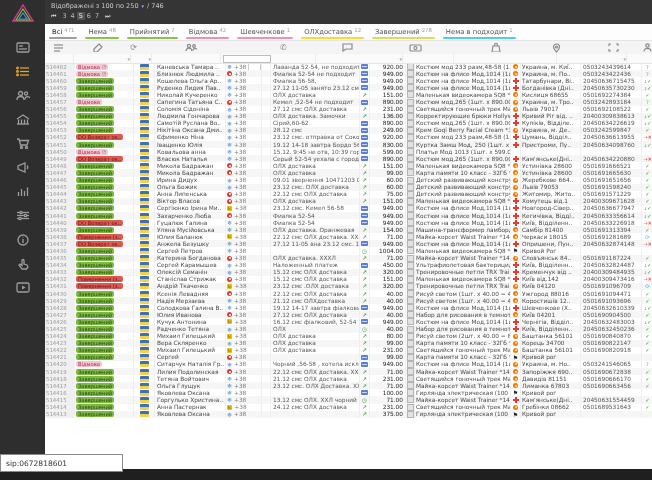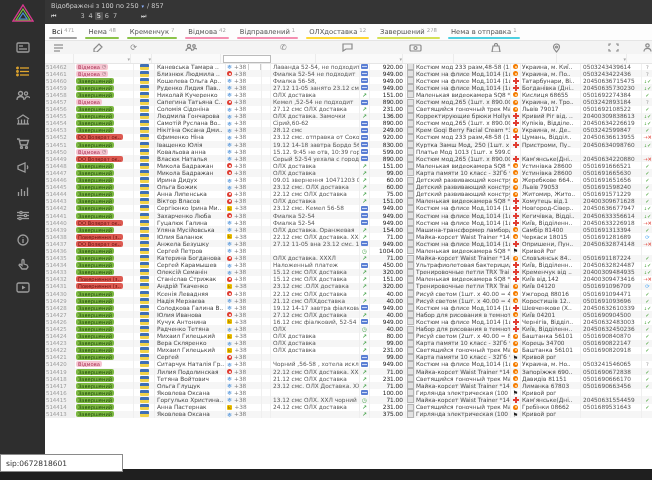--- a/index.html
+++ b/index.html
@@ -9,21 +9,21 @@
   .sidebar{position:absolute;left:0;top:0;width:45px;height:480px;background:#2e2e2e;z-index:3;}
   .logo{width:45px;height:26px;display:flex;align-items:center;justify-content:center;}
   .side-icons{display:flex;flex-direction:column;align-items:center;gap:9px;padding-top:14px;}
   .sicon{width:18px;height:15px;display:flex;align-items:center;justify-content:center;color:#9d9d9d;cursor:pointer;}
   .sicon svg{stroke:#9d9d9d;fill:none;stroke-width:1.3;}
   .sicon.active svg{stroke:#e0a62e;}
   
   .topstrip{position:absolute;left:45px;top:0;width:607px;height:24px;background:#353535;color:#c9c9c9;z-index:2;}
   .range-line{font-size:6.5px;padding:2px 0 0 6px;display:flex;align-items:center;gap:3px;}
   .range-line .caret{font-size:5px;color:#8fb3ff;}
-  .pager{display:flex;align-items:flex-end;gap:22px;font-size:6.5px;padding:2px 0 0 6px;color:#bdbdbd;}
+  .pager{display:flex;align-items:flex-end;gap:4px;font-size:6.5px;padding:2px 0 0 6px;color:#bdbdbd;}
   .pager .pg{padding:0 2px;cursor:pointer;}
   .pager .pg.cur{background:#555;color:#eee;border-radius:1px;}
   .pager .nav{font-size:6px;cursor:pointer;color:#ddd;}
   
   .tabbar{position:absolute;left:45px;top:24px;width:607px;height:16px;background:#fdfdfd;border-bottom:1px solid #e5e5e5;
           display:flex;align-items:stretch;gap:0;overflow:hidden;white-space:nowrap;}
   .tab{position:relative;display:flex;align-items:center;gap:2px;padding:0 7px;font-size:6.8px;color:#555;cursor:pointer;flex:0 0 auto;}
   .tab .cnt{font-size:5.3px;color:#9e9e9e;position:relative;top:-2px;}
   .tab .ul{position:absolute;left:4px;right:4px;bottom:1px;height:2px;border-radius:1px;}
   .tab.dim{color:#c0c0c0;}
@@ -190,67 +190,67 @@
           <polygon points="6,3.5 9.5,5.5 6,7.5" fill="#9d9d9d" stroke="none"></polygon>
         </svg>
       </span>
   </div>
 </div>
 
 <div class="topstrip">
   <div class="range-line">
     <span>Відображені з 100 по 250</span>
     <span class="caret">▾</span>
-    <span>/ 857</span>
+    <span>/ 746</span>
   </div>
   <div class="pager">
     <span class="nav">⏮</span>
     <span class="pages"><span class="pg">3</span><span class="pg">4</span><span class="pg cur">5</span><span class="pg">6</span><span class="pg">7</span></span>
     <span class="nav">⏭</span>
   </div>
 </div>
 
 <div class="tabbar">
     <div class="tab active">
       <span>Всі</span>
       <span class="cnt">471</span>
       <span class="ul" style="background: rgb(158, 158, 158);"></span>
     </div>
     <div class="tab">
       <span>Нема</span>
       <span class="cnt">48</span>
       <span class="ul" style="background: rgb(139, 195, 74);"></span>
     </div>
     <div class="tab">
-      <span>Кременчук</span>
+      <span>Прийнятий</span>
       <span class="cnt">7</span>
       <span class="ul" style="background: rgb(139, 195, 74);"></span>
     </div>
     <div class="tab">
       <span>Відмова</span>
       <span class="cnt">42</span>
       <span class="ul" style="background: rgb(244, 143, 177);"></span>
     </div>
     <div class="tab">
-      <span>Відправлений</span>
+      <span>Шевченкове</span>
       <span class="cnt">1</span>
       <span class="ul" style="background: rgb(244, 143, 177);"></span>
     </div>
     <div class="tab">
       <span>ОЛХдоставка</span>
       <span class="cnt">12</span>
       <span class="ul" style="background: rgb(253, 216, 53);"></span>
     </div>
     <div class="tab">
       <span>Завершений</span>
       <span class="cnt">278</span>
       <span class="ul" style="background: rgb(212, 225, 87);"></span>
     </div>
     <div class="tab">
-      <span>Нема в отправка</span>
+      <span>Нема в подходит</span>
       <span class="cnt">1</span>
       <span class="ul" style="background: rgb(77, 208, 225);"></span>
     </div>
   </div>
 
 <div class="colhead">
   <div class="hc" style="width:28px">
       <svg width="11" height="9" viewBox="0 0 11 9">
         <line x1="1" y1="2" x2="10" y2="2"></line>
         <line x1="1" y1="5" x2="10" y2="5"></line>

